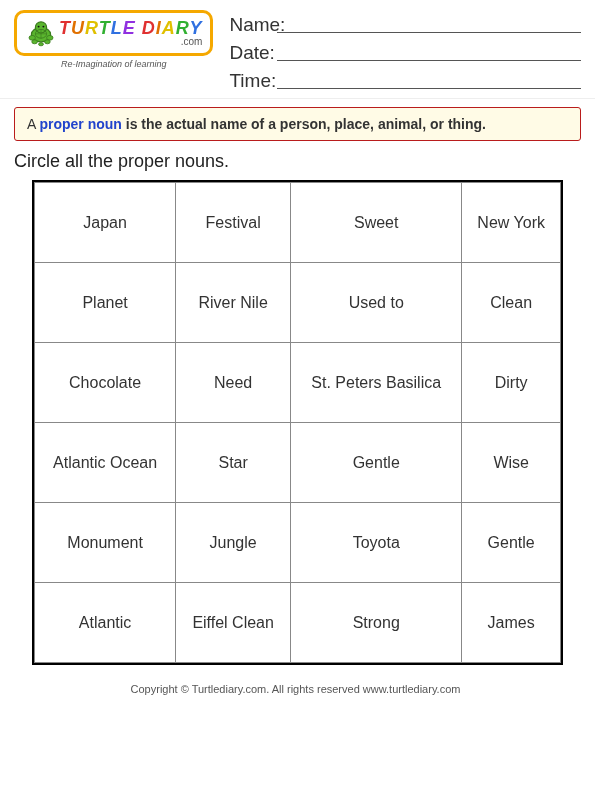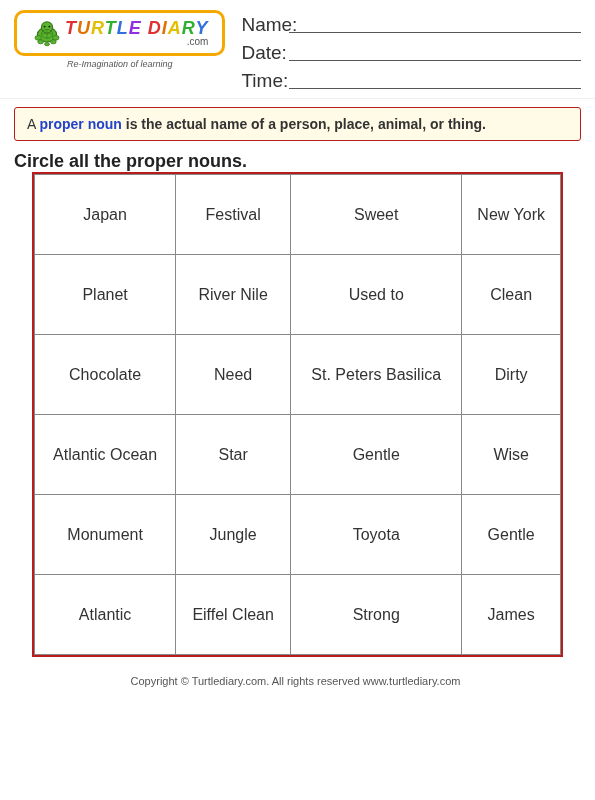--- a/index.html
+++ b/index.html
@@ -20,21 +20,21 @@
     .logo-box {
       display: flex;
       flex-direction: column;
       align-items: center;
       margin-right: 16px;
     }
     .logo {
       background: #fff;
       border: 3px solid #f5a800;
       border-radius: 10px;
-      padding: 4px 14px;
+      padding: 4px 8px;
       display: flex;
       align-items: center;
       gap: 2px;
     }
     .logo-turtle {
       width: 32px;
       height: 32px;
     }
     .logo-text {
       display: flex;
@@ -104,27 +104,27 @@
     }
     .proper-noun-highlight {
       color: #2244cc;
       font-weight: bold;
     }
     .definition-box span.bold {
       font-weight: bold;
     }
     .instruction {
       font-size: 18px;
-      font-weight: bold;
+      font-weight: normal;
       color: #222;
-      margin: 10px 14px 0 14px;
+      margin: 10px 14px 8px 14px;
     }
     .grid-container {
       margin: 0 32px;
-      border: 2px solid #b91c1c;
+      border: 2px solid #000000;
     }
     .grid-table {
       width: 100%;
       border-collapse: collapse;
     }
     .grid-table td {
       border: 1.5px solid #888;
       text-align: center;
       vertical-align: middle;
       padding: 18px 8px;

